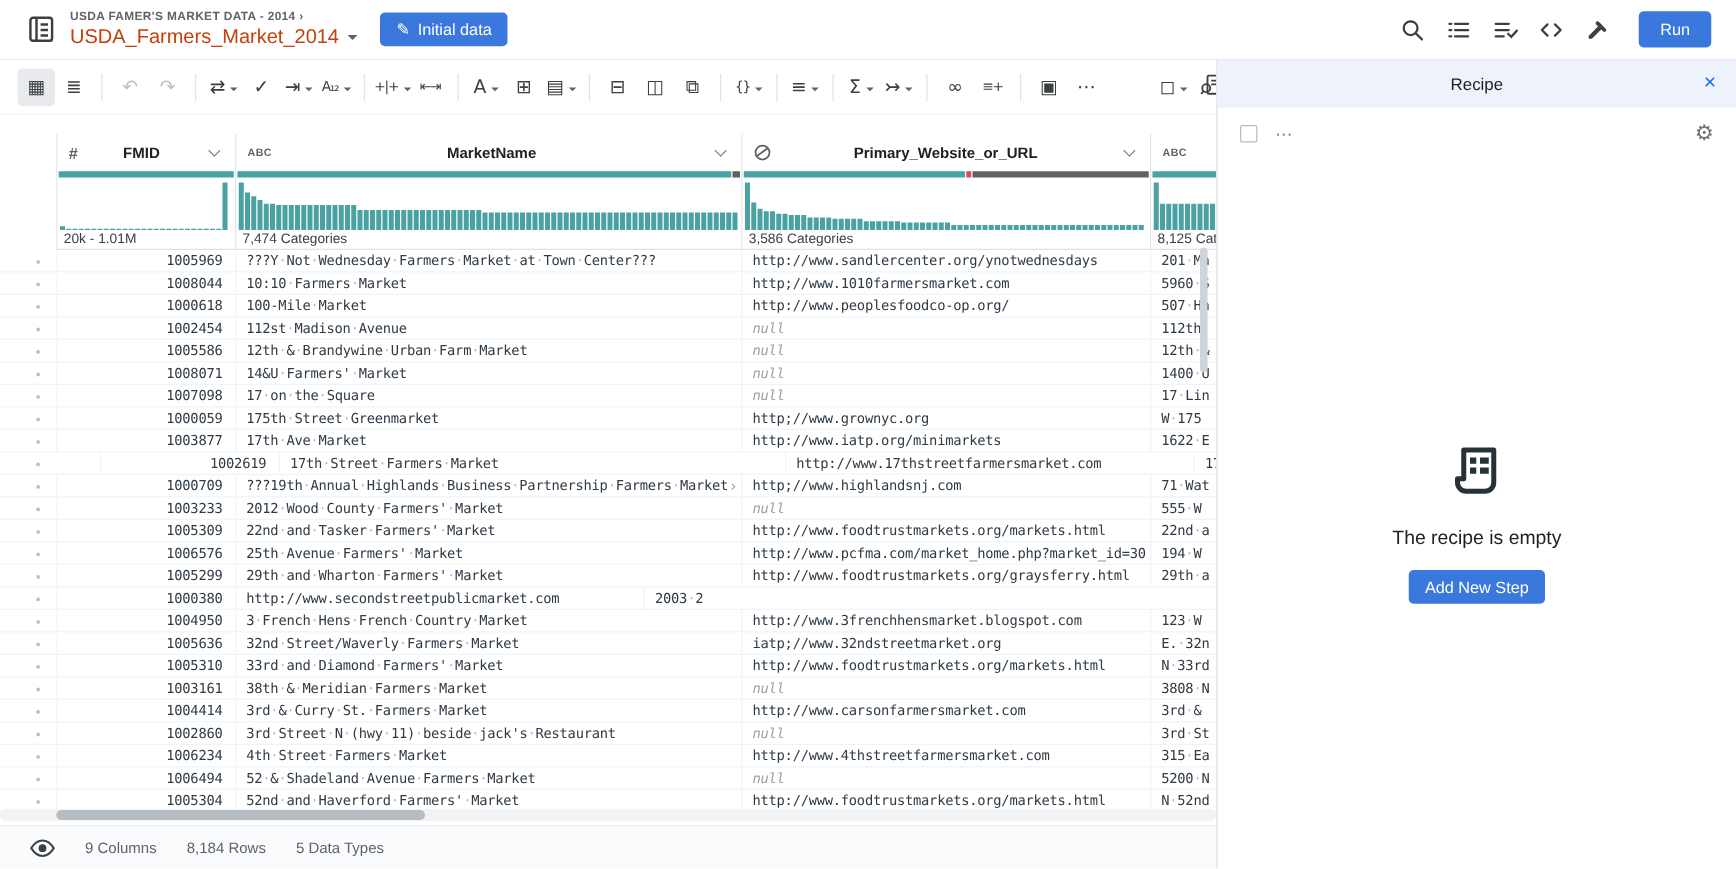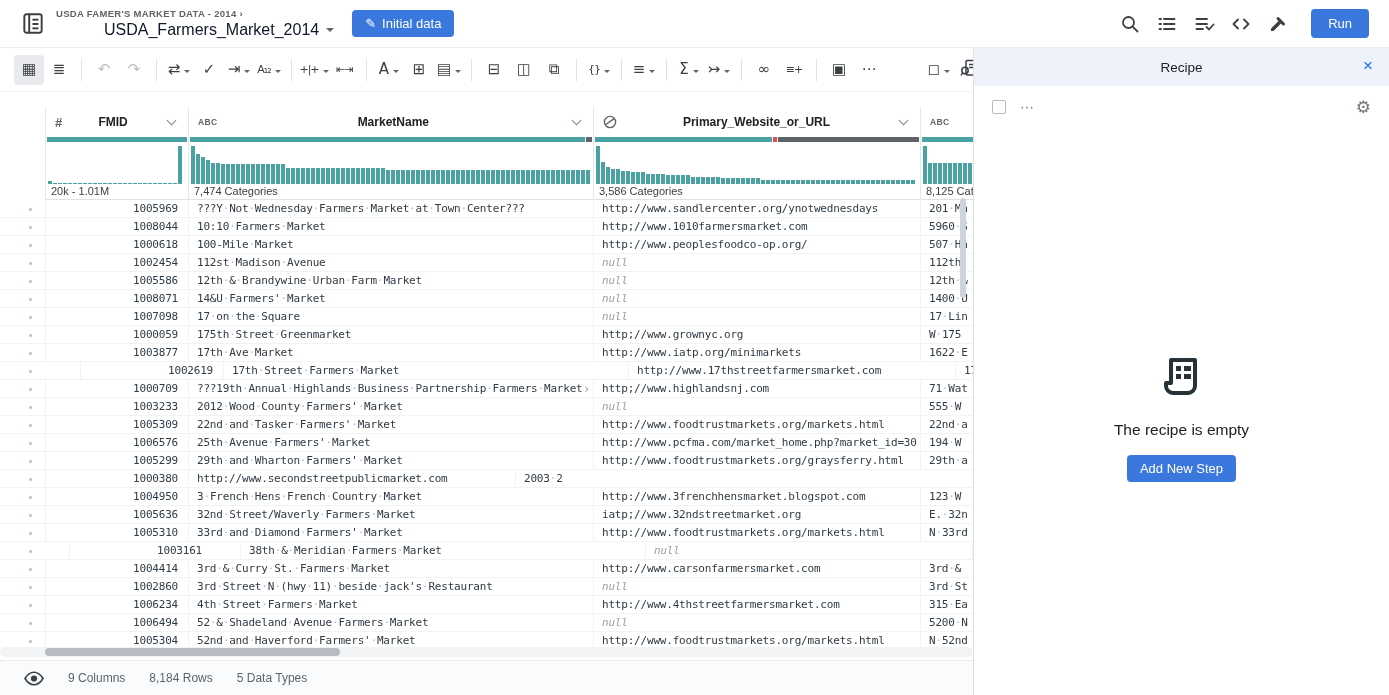--- a/index.html
+++ b/index.html
@@ -6,21 +6,21 @@
   html,body { background:#fff; }
   body { font-family:"Liberation Sans", sans-serif; }
   #app { position:relative; width:1389px; height:695px; background:#fff; overflow:hidden; }
 
   
   .topbar { position:absolute; top:0; left:0; width:1389px; height:48px; display:flex; align-items:center; padding:0 20px; background:#fff; border-bottom:1px solid #eceff1; z-index:5;}
   .book-icon { width:26px; height:26px; margin-right:10px; flex:none; }
   .titleblock { display:flex; flex-direction:column; justify-content:center; }
   .breadcrumb { font-size:9.5px; font-weight:bold; color:#5f6368; letter-spacing:.3px; line-height:13px;}
   .titlerow { display:flex; align-items:center; }
-  .page-title { font-size:16px; font-weight:500; color:#0f172a; line-height:20px;margin-left:48px; }
+  .page-title { font-size:16px; font-weight:500; color:#c2410c; line-height:20px; }
   .title-caret { width:0; height:0; border:4.5px solid transparent; border-top-color:#5f6368; margin-left:7px; margin-top:4px; cursor:pointer;}
   .btn-blue { display:inline-flex; align-items:center; gap:6px; background:#3b78dd; color:#fff; border:none; border-radius:4px; font-size:13px; font-weight:500; padding:6px 13px; cursor:pointer; font-family:"Liberation Sans",sans-serif;}
   .initial-data-btn { margin-left:18px; }
   .hdr-spacer { flex:1; }
   .hdr-icons { display:flex; align-items:center; gap:7px; margin-right:18px; }
   .hicon { width:30px; height:30px; display:flex; align-items:center; justify-content:center; border-radius:4px; cursor:pointer; }
   .run-btn { padding:7px 17px; }
 
   
   .toolbar { position:absolute; top:48px; left:0; width:973px; height:44px; display:flex; align-items:center; padding:0 14px; border-bottom:1px solid #f1f3f4; background:#fff;}
@@ -634,22 +634,22 @@
         </div>
         <div class="trow">
           <div class="gut"></div>
           <div class="cell c0" style="width: 143px;">1005310</div>
           <div class="cell c1" style="width: 405px;">33rd<span class="sp">·</span>and<span class="sp">·</span>Diamond<span class="sp">·</span>Farmers'<span class="sp">·</span>Market</div>
           <div class="cell c2" style="width: 327px;">http://www.foodtrustmarkets.org/markets.html</div>
           <div class="cell c3" style="width: 140px;">N<span class="sp">·</span>33rd</div>
         </div>
         <div class="trow">
           <div class="gut"></div>
-          <div class="cell c0" style="width: 143px; margin-left: 24px;">1003161</div>
-          <div class="cell c1" style="width: 405px; margin-left: 28px;">38th<span class="sp">·</span>&amp;<span class="sp">·</span>Meridian<span class="sp">·</span>Farmers<span class="sp">·</span>Market</div>
+          <div class="cell c0" style="width: 143px;">1003161</div>
+          <div class="cell c1" style="width: 405px;">38th<span class="sp">·</span>&amp;<span class="sp">·</span>Meridian<span class="sp">·</span>Farmers<span class="sp">·</span>Market</div>
           <div class="cell c2" style="width: 327px;"><span class="nul">null</span></div>
           <div class="cell c3" style="width: 140px;">3808<span class="sp">·</span>N</div>
         </div>
         <div class="trow">
           <div class="gut"></div>
           <div class="cell c0" style="width: 143px;">1004414</div>
           <div class="cell c1" style="width: 405px;">3rd<span class="sp">·</span>&amp;<span class="sp">·</span>Curry<span class="sp">·</span>St.<span class="sp">·</span>Farmers<span class="sp">·</span>Market</div>
           <div class="cell c2" style="width: 327px;">http://www.carsonfarmersmarket.com</div>
           <div class="cell c3" style="width: 140px;">3rd<span class="sp">·</span>&amp;</div>
         </div>

